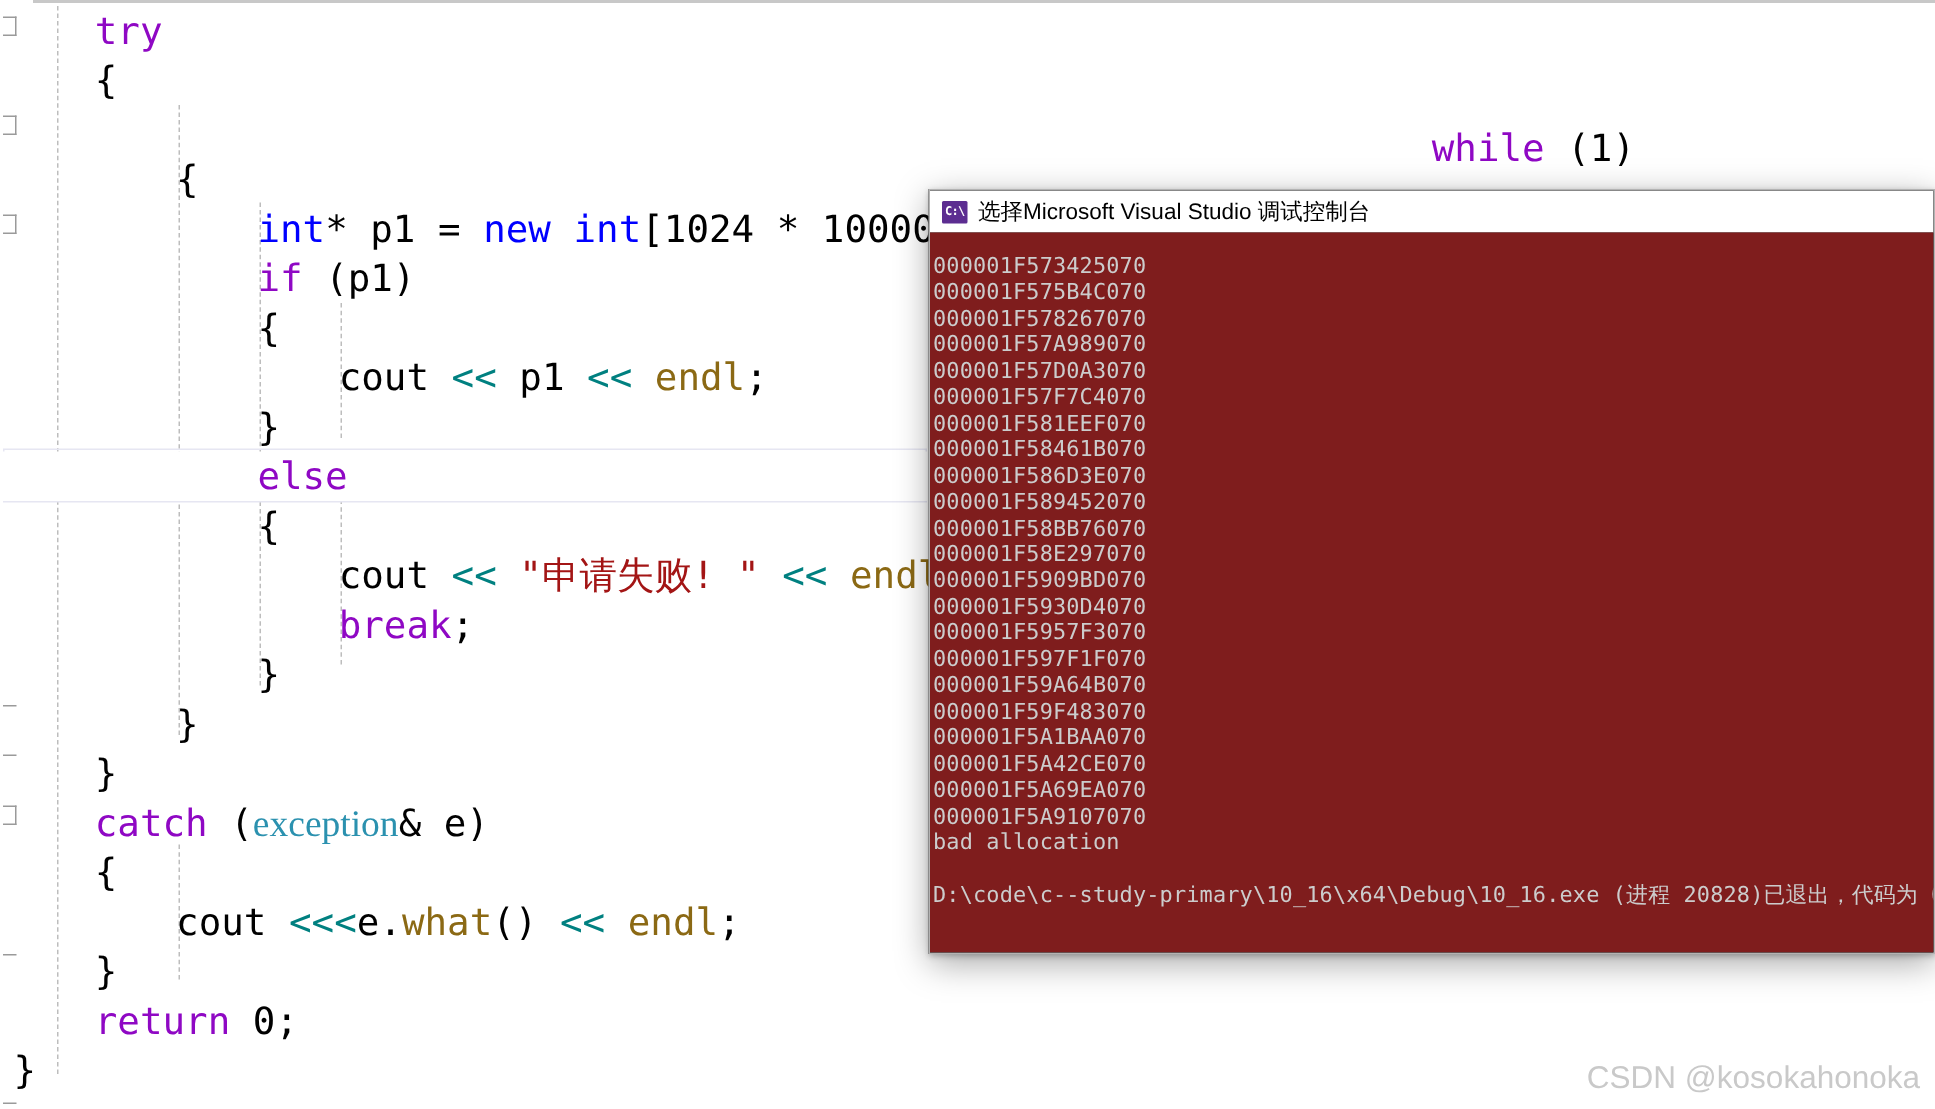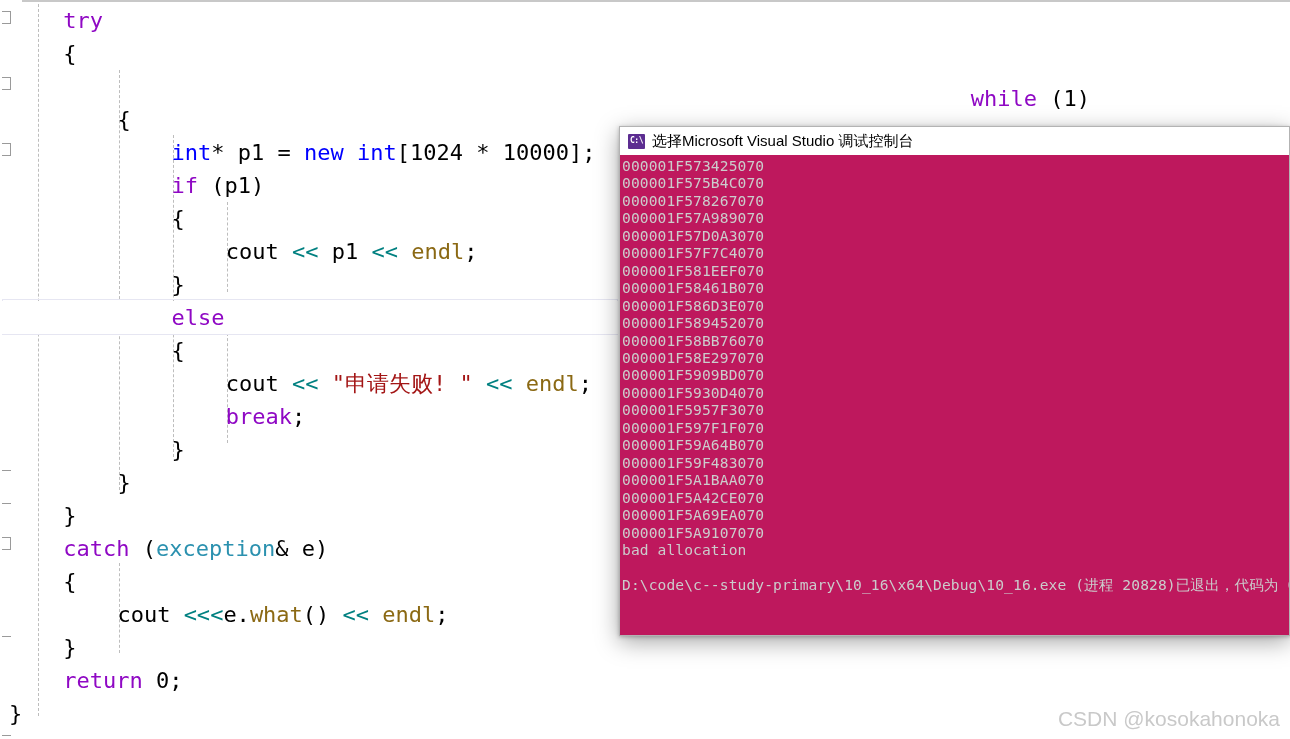--- a/index.html
+++ b/index.html
@@ -33,21 +33,21 @@
     position:absolute;left:2px;width:9px;height:0;
     border-top:1.4px solid #9a9a9a;
   }
 
   #code-area{
     position:absolute;left:0;top:0;width:1290px;height:739px;
   }
   .code-line{
     position:absolute;left:0;width:1090px;height:33px;
     line-height:33px;
-    font-size:22px;
+    font-size:25px;
     white-space:pre;
     color:#000000;
     letter-spacing:0px;
   }
   .code-line .txt{padding-left:0;}
   .code-line.current{
     background:#ffffff;
     border-top:1.5px solid #e3e3f0;
     border-bottom:1.5px solid #e3e3f0;
     box-shadow:inset 0 0 0 0 #fff;
@@ -61,21 +61,21 @@
 
   
   .indent-guide{
     position:absolute;width:0;
     border-left:1.4px dashed #bdbdbd;
   }
 
   
   .kw      {color:#8f08c4;}   
   .type    {color:#0000ff;}   
-  .usertype{color:#2b91af;}   
+  .usertype{color:#2b91af;font-family:Liberation Serif, serif;}   
   .op      {color:#008080;}
   .std     {color:#8b6914;}   
   .str     {color:#a31515;}
   .punct   {color:#000000;}
 
   
   #console-window{
     position:absolute;
     left:619px;top:126px;width:671px;height:510px;
     background:#0c0c0c;
@@ -100,22 +100,22 @@
     margin-right:7px;flex:0 0 auto;
     line-height:1;
     letter-spacing:-0.5px;
   }
   #console-title{
     font-family:"Liberation Sans","DejaVu Sans",sans-serif;
     font-size:15px;color:#000000;white-space:nowrap;
   }
   #console-body{
     position:absolute;left:0;top:28px;width:100%;bottom:0;
-    background:#be185d;
-    padding:2px 0 0 2px;
+    background:#7f1d1d;
+    padding:14px 0 0 2px;
     box-sizing:border-box;
     overflow:hidden;
   }
   .console-line{
     color:#cccccc;
     font-family:"DejaVu Sans Mono","Liberation Mono",monospace;
     font-size:14.6px;
     line-height:17.45px;
     white-space:pre;
     letter-spacing:0.1px;

